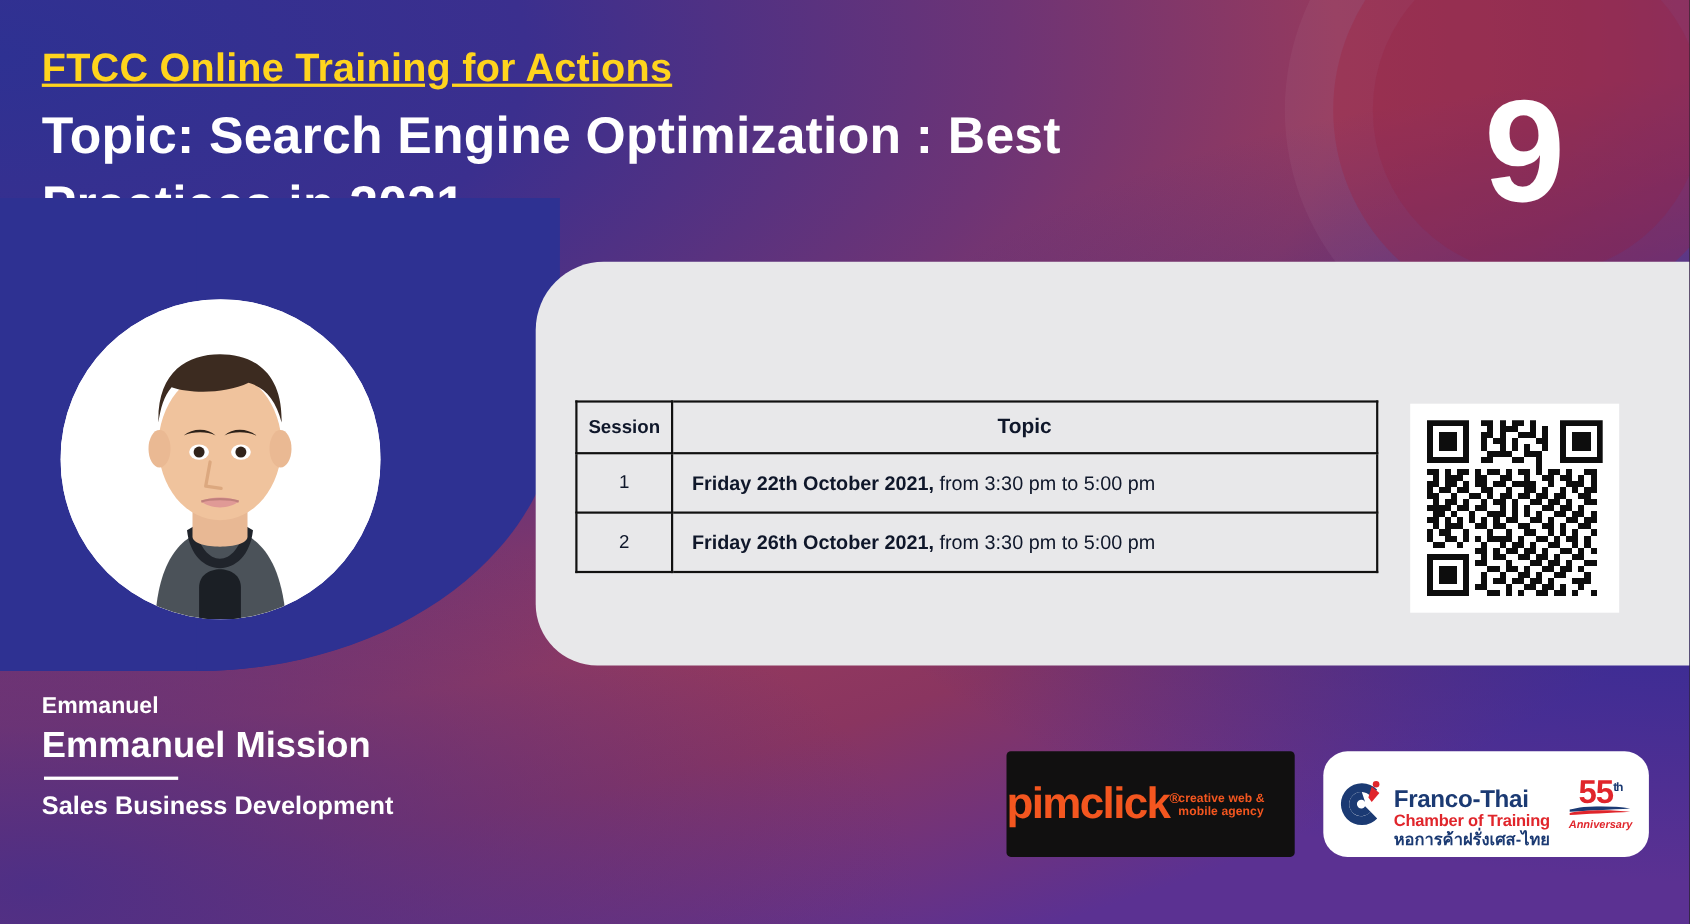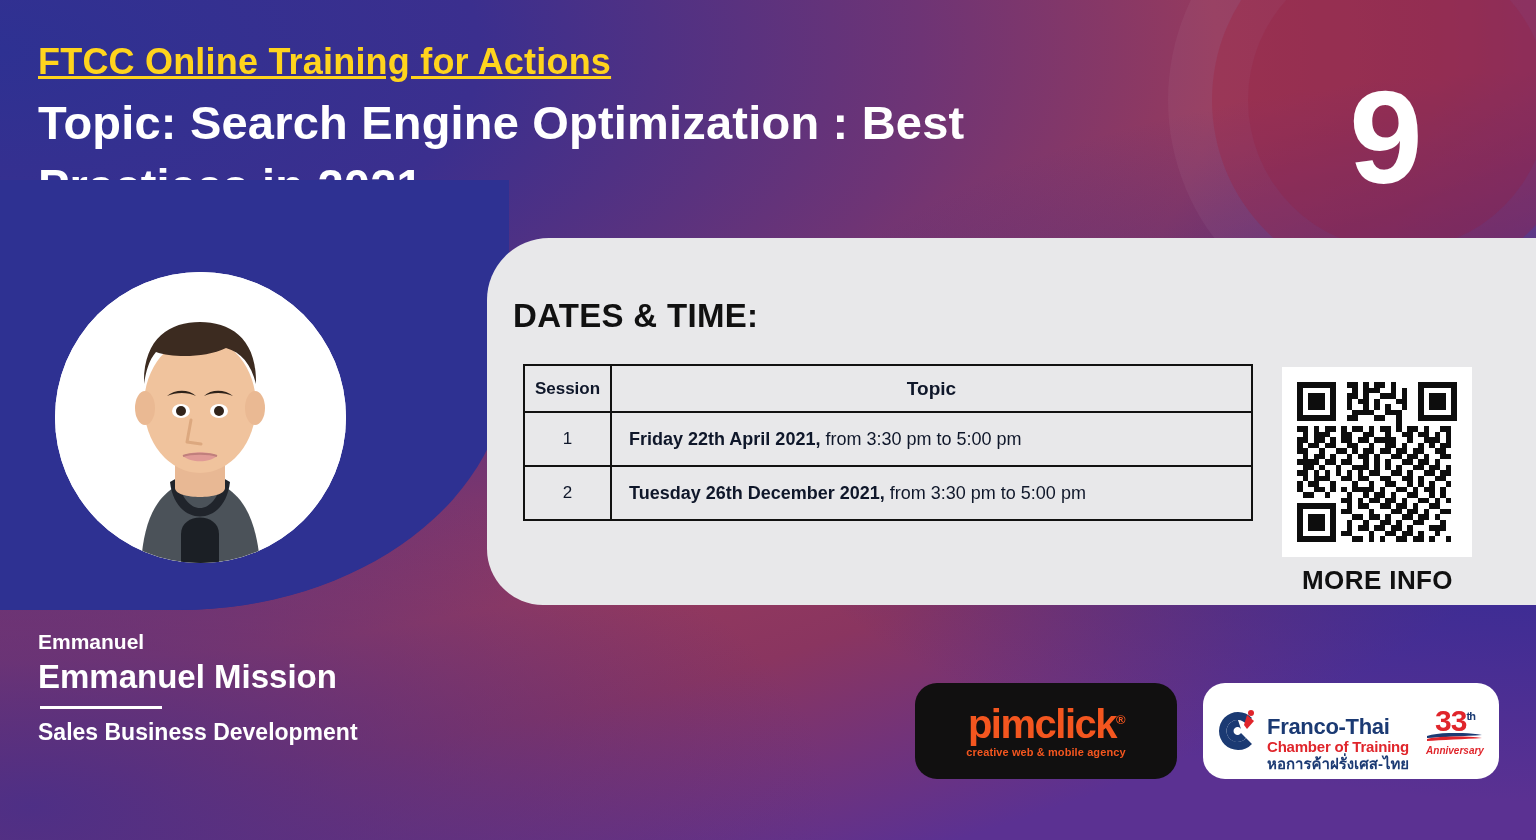--- a/index.html
+++ b/index.html
@@ -91,22 +91,22 @@
           display:flex;align-items:center;justify-content:center;}
   .qr-box svg{display:block;}
   .more-info{
     position:absolute;left:1270px;top:565px;width:215px;text-align:center;
     color:#111;font-size:26px;font-weight:700;letter-spacing:0.4px;
   }
 
   
   .logo-pimclick{
     position:absolute;left:915px;top:683px;width:262px;height:96px;
-    background:#111010;border-radius:22px;
-    display:flex;flex-direction:column;align-items:center;justify-content:center;text-align:center;
+    background:#111010;border-radius:4px;
+    display:flex;flex-direction:row;align-items:center;justify-content:center;
   }
   .pim-word{color:#F4561F;font-size:40px;font-weight:700;letter-spacing:-1.5px;line-height:1;}
   .pim-word sup{font-size:13px;vertical-align:super;}
   .pim-tag{color:#F4561F;font-size:11px;font-weight:700;letter-spacing:0.1px;margin-top:2px;}
 
   .logo-ftcc{
     position:absolute;left:1203px;top:683px;width:296px;height:96px;
     background:#fff;border-radius:22px;display:flex;align-items:center;padding:0 13px;
   }
   .ftcc-mark{width:44px;height:44px;flex:0 0 44px;margin-right:7px;}
@@ -160,41 +160,40 @@
   </div>
 
   <div class="trainer-wrap">
     <div class="trainer-label">Emmanuel</div>
     <div class="trainer-name">Emmanuel Mission</div>
     <div class="trainer-rule"></div>
     <div class="trainer-role">Sales Business Development</div>
   </div>
 
   <div class="card"></div>
-  <div class="card-title">DATES &amp; TIME:</div>
 
   <table class="sched">
     <colgroup>
         <col class="col-session">
         <col>
       </colgroup>
     <thead>
       <tr>
         <th>Session</th>
         <th class="th-topic">Topic</th>
       </tr>
     </thead>
     <tbody>
       <tr>
         <td class="num">1</td>
-        <td class="topic"><b>Friday 22th April 2021,</b><span> from 3:30 pm to 5:00 pm</span></td>
+        <td class="topic"><b>Friday 22th October 2021,</b><span> from 3:30 pm to 5:00 pm</span></td>
       </tr>
       <tr>
         <td class="num">2</td>
-        <td class="topic"><b>Tuesday 26th December 2021,</b><span> from 3:30 pm to 5:00 pm</span></td>
+        <td class="topic"><b>Friday 26th October 2021,</b><span> from 3:30 pm to 5:00 pm</span></td>
       </tr>
     </tbody>
   </table>
 
   <div class="qr-box">
     <svg width="160" height="160" viewBox="0 0 29 29" shape-rendering="crispEdges" xmlns="http://www.w3.org/2000/svg" aria-hidden="true">
       <rect width="29" height="29" fill="#fff"></rect>
       <g fill="#0d0d0d">
         <path d="M0 0h7v7h-7z"></path>
           <path d="M22 0h7v7h-7z"></path>
@@ -398,41 +397,40 @@
           <rect x="25" y="27" width="1" height="1"></rect>
         <rect x="10" y="28" width="2" height="1"></rect>
           <rect x="15" y="28" width="1" height="1"></rect>
           <rect x="18" y="28" width="2" height="1"></rect>
         <rect x="21" y="28" width="1" height="1"></rect>
           <rect x="24" y="28" width="1" height="1"></rect>
           <rect x="27" y="28" width="1" height="1"></rect>
       </g>
     </svg>
   </div>
-  <div class="more-info">MORE INFO</div>
 
   <div class="logo-pimclick">
     <div class="pim-word"><span>pimclick</span><sup>®</sup></div>
     <div class="pim-tag">creative web &amp; mobile agency</div>
   </div>
 
   <div class="logo-ftcc">
     <svg class="ftcc-mark" viewBox="0 0 44 44" xmlns="http://www.w3.org/2000/svg" aria-hidden="true">
       <path d="M22 3 A19 19 0 1 0 22 41 A19 19 0 0 0 36 35 L30 29 A11 11 0 1 1 30 15 L36 9 A19 19 0 0 0 22 3 Z" fill="#1B3A73"></path>
       <path d="M22 11 A11 11 0 1 0 30 29 L25 24 A4 4 0 1 1 25 20 Z" fill="#1B3A73"></path>
       <path d="M31 6 L38 12 L31 20 L28 16 Z" fill="#E0252B"></path>
       <circle cx="35" cy="4" r="3" fill="#E0252B"></circle>
     </svg>
     <div class="ftcc-text">
       <div class="ftcc-l1">Franco-Thai</div>
       <div class="ftcc-l2">Chamber of Training</div>
       <div class="ftcc-l3">หอการค้าฝรั่งเศส-ไทย</div>
     </div>
     <div class="ftcc-anniv">
-      <div class="anniv-num"><span>33</span><sup>th</sup></div>
+      <div class="anniv-num"><span>55</span><sup>th</sup></div>
       <svg class="anniv-waves" viewBox="0 0 58 11" xmlns="http://www.w3.org/2000/svg" aria-hidden="true">
         <path d="M1 3 C14 -1 40 -1 56 2 C40 3 14 4 1 5 Z" fill="#1B3A73"></path>
         <path d="M1 6 C14 3 40 3 56 5 C40 6 14 7 1 8 Z" fill="#E0252B"></path>
       </svg>
       <div class="anniv-word">Anniversary</div>
     </div>
   </div>
 
 </div>
 

